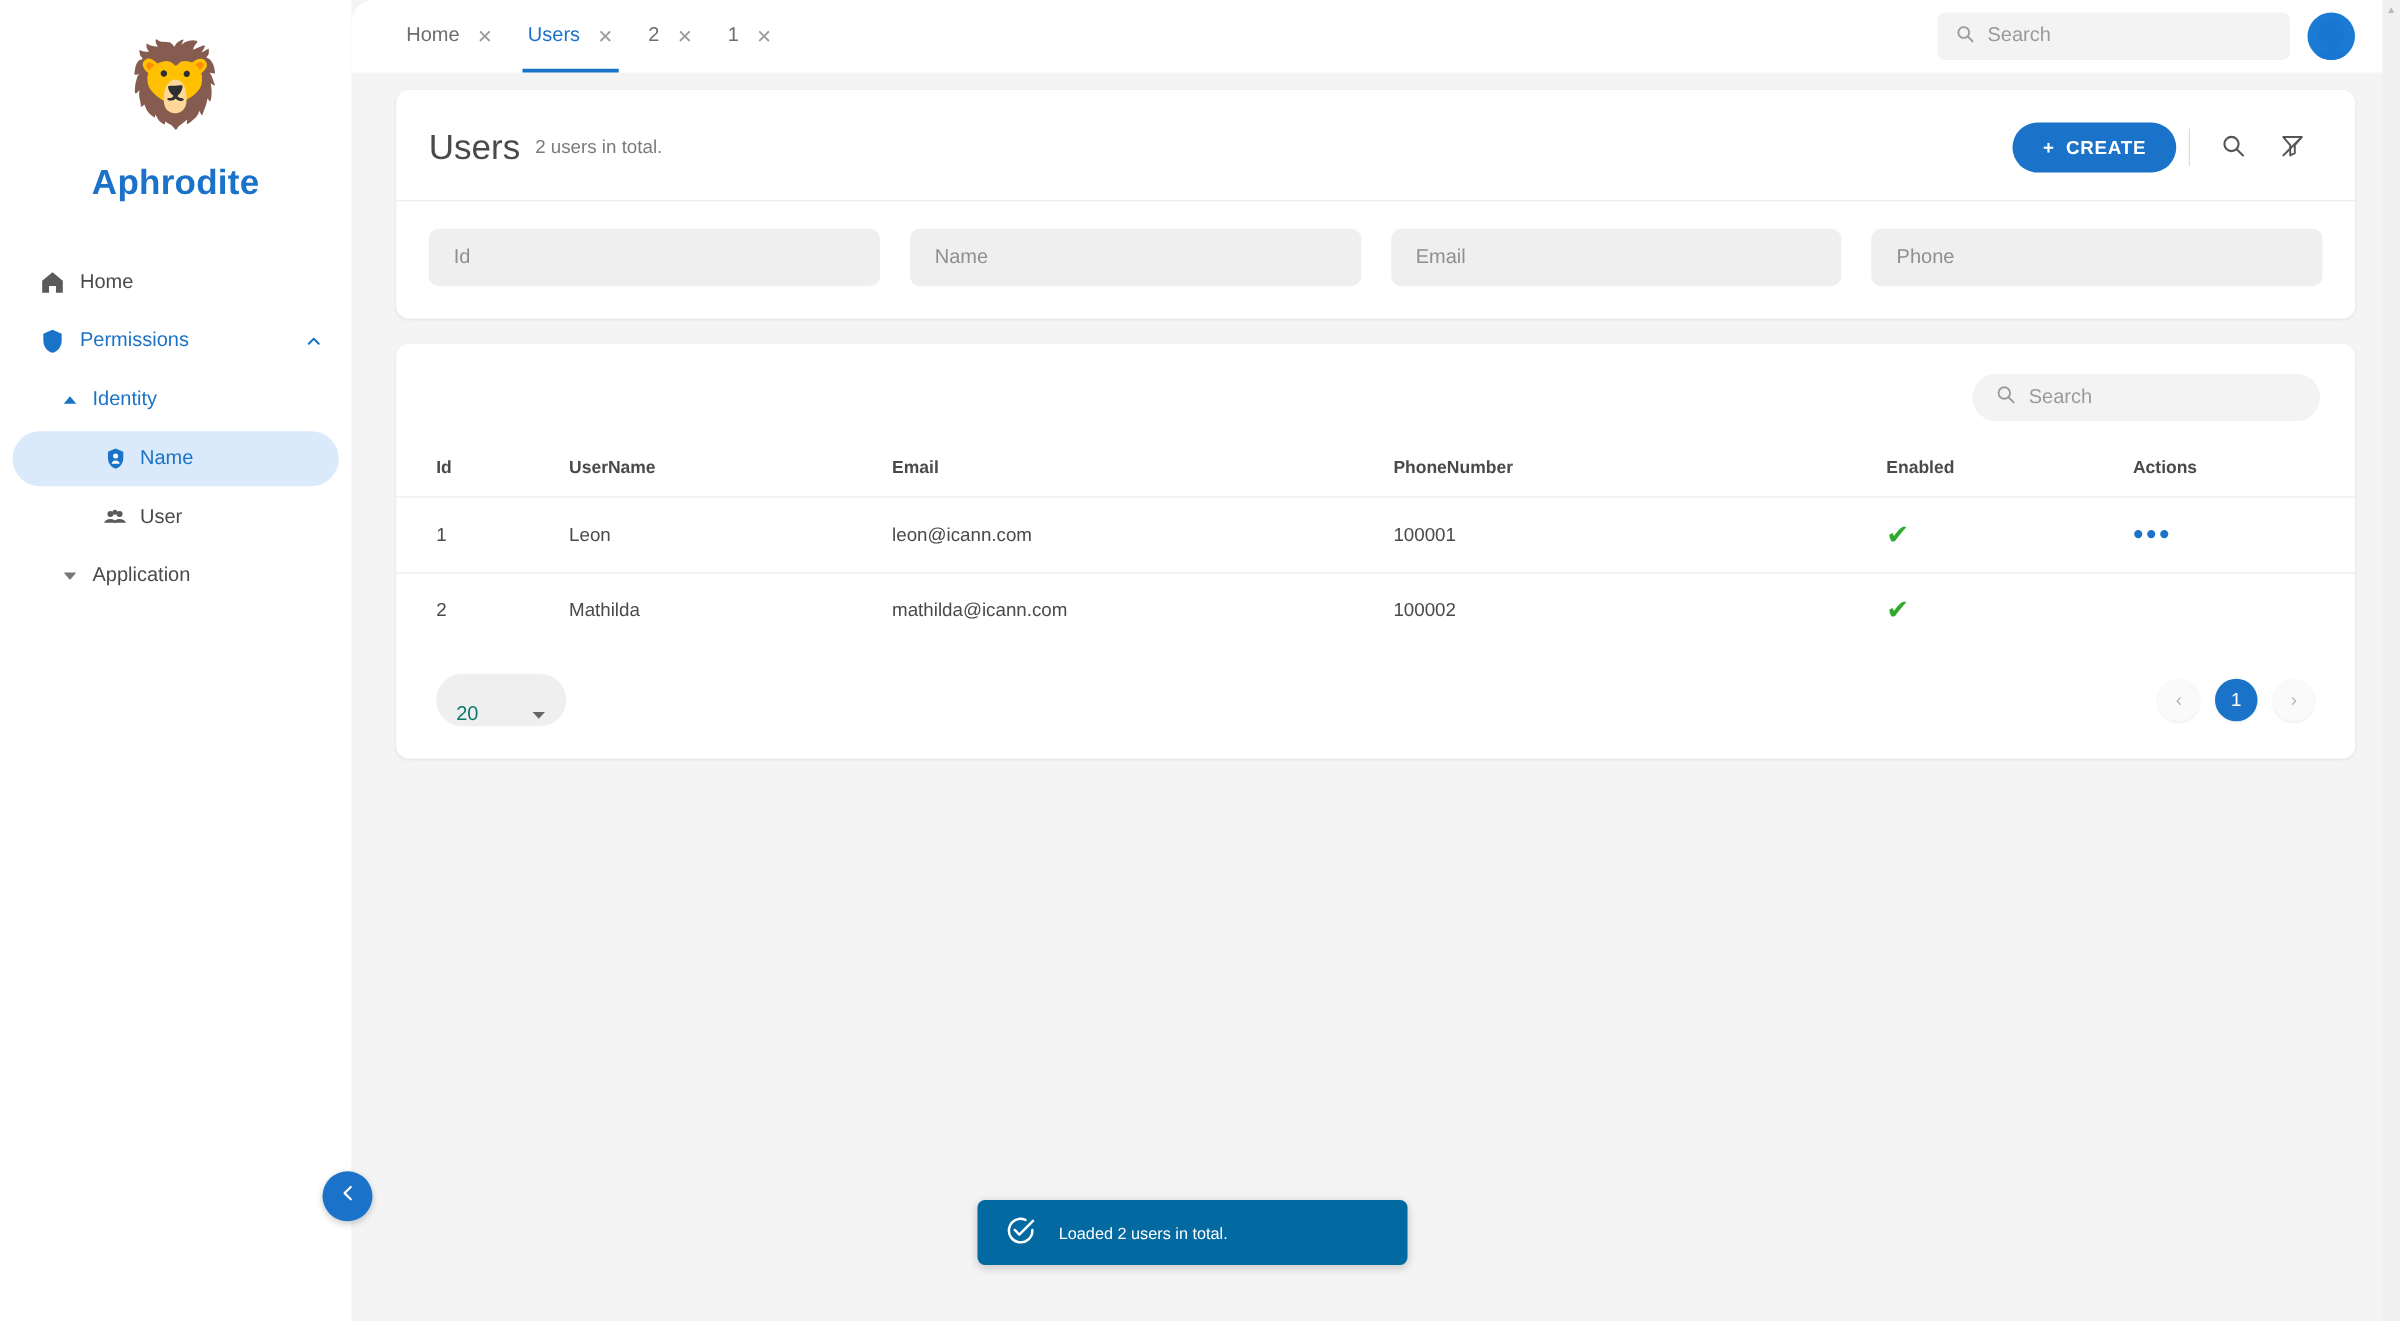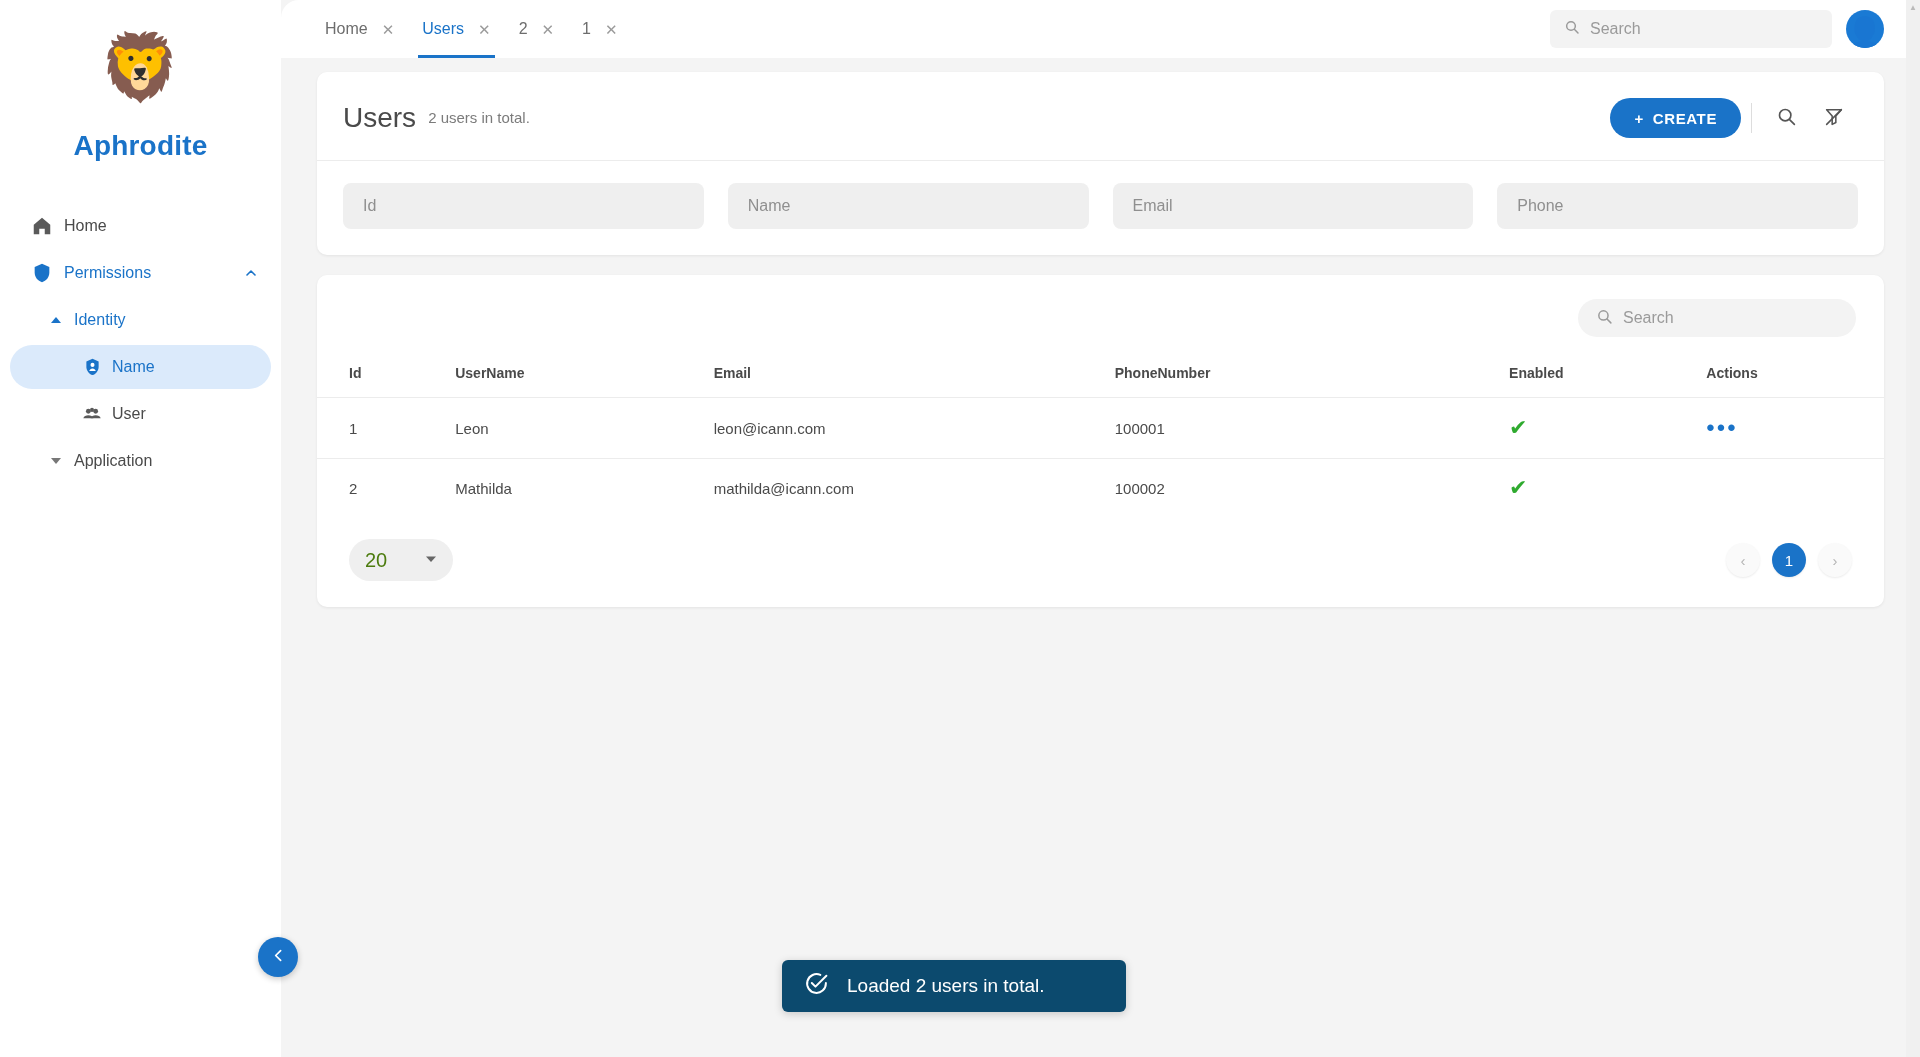--- a/index.html
+++ b/index.html
@@ -220,47 +220,47 @@
   .check { color: #2faa2f; font-size: 22px; line-height: 1; }
   .dots { color: #1a73c8; font-size: 24px; letter-spacing: 2px; line-height: 1; cursor: pointer; }
 
   #pager-row {
     display: flex; align-items: center;
     padding: 22px 32px 0 32px;
   }
   #page-size {
     width: 104px; height: 42px;
     background: #efefef; border-radius: 21px;
-    display: flex; align-items: center;
+    display: flex; align-items: flex-end;
     padding: 0 16px;
-    font-size: 20px; color: #4d7c0f;
+    font-size: 16px; color: #0f766e;
     cursor: pointer;
   }
   #page-size .caret { margin-left: auto; color: #666; font-size: 11px; }
   #pagination { margin-left: auto; display: flex; align-items: center; gap: 12px; }
   .pg-btn {
     width: 34px; height: 34px; border-radius: 50%;
     background: #fafafa;
     display: flex; align-items: center; justify-content: center;
     color: #b4b4b4; font-size: 15px; cursor: pointer;
     box-shadow: 0 1px 2px rgba(0,0,0,.08);
     border: none;
   }
   .pg-btn.num { background: #1a73c8; color: #fff; font-size: 15px; }
 
   
   #toast {
     position: absolute;
     left: 501px; bottom: 45px;
     width: 344px; height: 52px;
-    background: #0c4a6e;
+    background: #0369a1;
     border-radius: 6px;
     display: flex; align-items: center;
     gap: 18px; padding: 0 22px;
-    color: #fff; font-size: 19px;
+    color: #fff; font-size: 13px;
     box-shadow: 0 2px 8px rgba(0,0,0,.18);
     z-index: 50;
   }
 
   
   #scrollbar {
     position: absolute; right: 0; top: 0;
     width: 14px; height: 1057px;
     background: #f0f0f0;
     z-index: 60;

